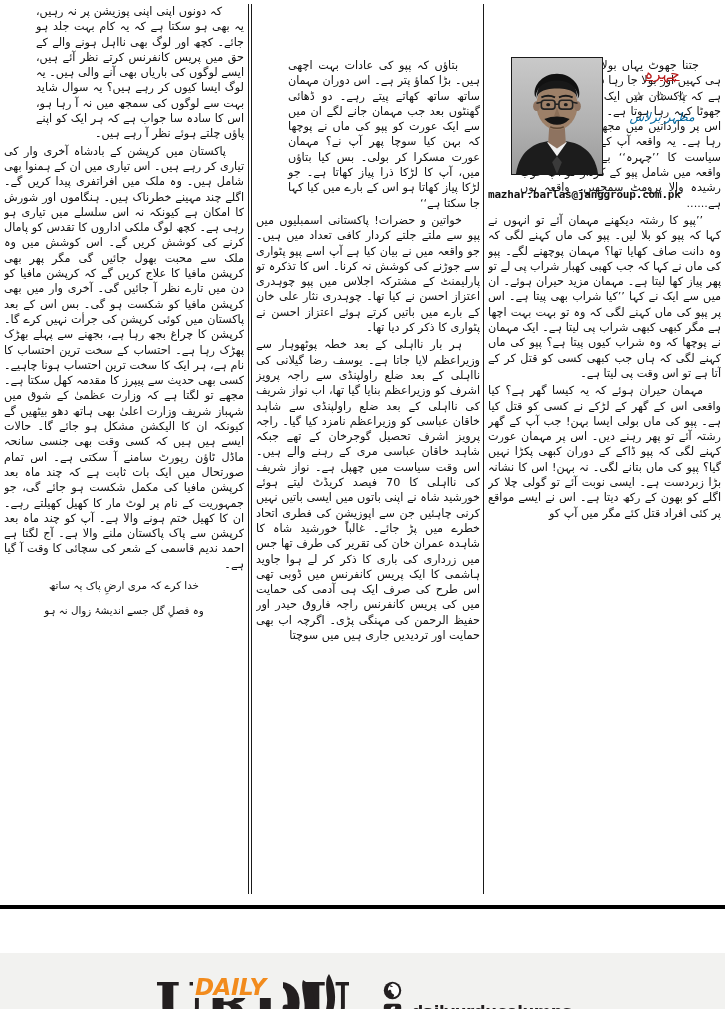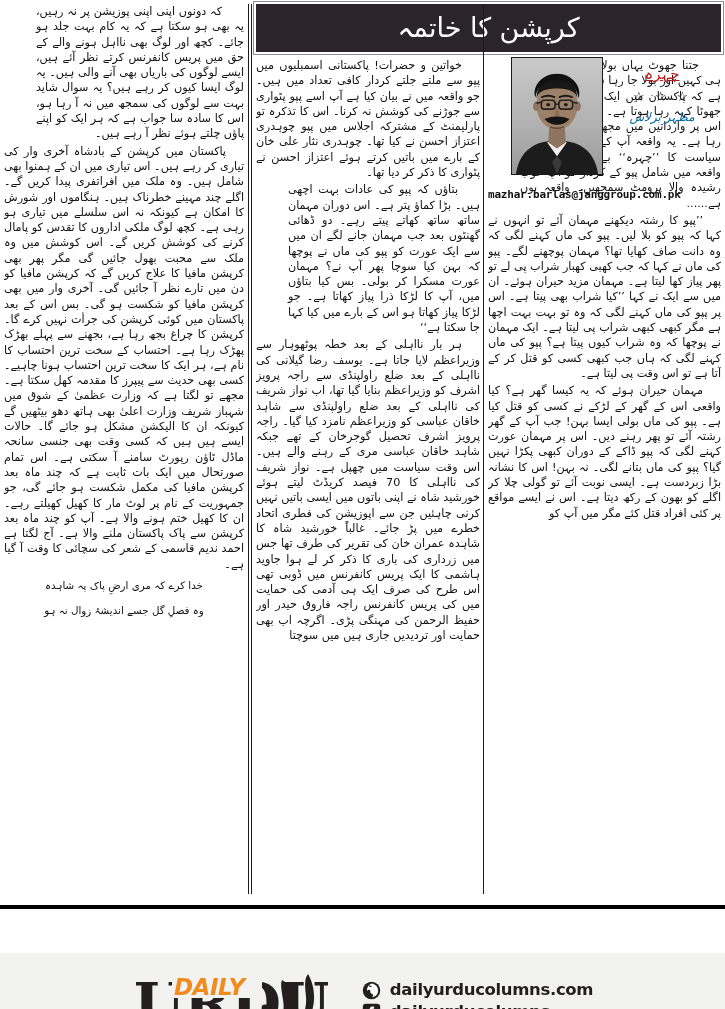--- a/index.html
+++ b/index.html
@@ -116,46 +116,43 @@
     font-family:"DejaVu Sans","Liberation Sans",sans-serif;
     font-size:16.5px;font-weight:bold;color:#231f20;
     letter-spacing:-.35px;line-height:1;
   }
 </style>
 </head>
 <body>
 
 <div class="page">
 
-  <div class="header-band">
-    <div class="headline">کرپشن کا خاتمہ</div>
-  </div>
 
   <div class="sep sep-a"></div>
   <div class="sep sep-a2"></div>
   <div class="sep sep-b"></div>
 
   <div class="body-area">
 
     <div class="col col-right">
       <p class="para first">جتنا جھوٹ یہاں بولا جا رہا ہے شاید ہی کہیں اور بولا جا رہا ہو۔ یہ عجیب بات ہے کہ پاکستان میں ایک جھوٹا دوسرے کو جھوٹا کہہ رہا ہوتا ہے۔ جھوٹ پہ جھوٹ۔ اس پر وارداتیں میں مجھے ایک واقعہ یاد آ رہا ہے۔ یہ واقعہ آپ کے سامنے پاکستانی سیاست کا ’’چہرہ‘‘ بے نقاب کرے گا۔ واقعہ میں شامل پپو کے کردار کو آپ خوب رشیدہ والا پرومٹ سمجھیں۔ واقعہ یوں ہے......</p>
       <p class="para">’’پپو کا رشتہ دیکھنے مہمان آئے تو انہوں نے کہا کہ پپو کو بلا لیں۔ پپو کی ماں کہنے لگی کہ وہ دانت صاف کھایا تھا؟ مہمان پوچھنے لگے۔ پپو کی ماں نے کہا کہ جب کھبی کھبار شراب پی لے تو پھر پیاز کھا لیتا ہے۔ مہمان مزید حیران ہوئے۔ ان میں سے ایک نے کہا ’’کیا شراب بھی پیتا ہے۔ اس پر پپو کی ماں کہنے لگی کہ وہ تو بہت بہت اچھا ہے مگر کبھی کبھی شراب پی لیتا ہے۔ ایک مہمان نے پوچھا کہ وہ شراب کیوں پیتا ہے؟ پپو کی ماں کہنے لگی کہ ہاں جب کبھی کسی کو قتل کر کے آتا ہے تو اس وقت پی لیتا ہے۔</p>
       <p class="para">مہمان حیران ہوئے کہ یہ کیسا گھر ہے؟ کیا واقعی اس کے گھر کے لڑکے نے کسی کو قتل کیا ہے۔ پپو کی ماں بولی ایسا بہن! جب آپ کے گھر رشتہ آئے تو پھر رہنے دیں۔ اس پر مہمان عورت کہنے لگی کہ پپو ڈاکے کے دوران کبھی پکڑا نہیں گیا؟ پپو کی ماں بتانے لگی۔ نہ بہن! اس کا نشانہ بڑا زبردست ہے۔ ایسی نوبت آئے تو گولی چلا کر اگلے کو بھون کے رکھ دیتا ہے۔ اس نے ایسے مواقع پر کئی افراد قتل کئے مگر میں آپ کو</p>
     </div>
 
     <div class="col col-mid">
+      <p class="para first">بتاؤں کہ پپو کی عادات بہت اچھی ہیں۔ بڑا کماؤ پتر ہے۔ اس دوران مہمان ساتھ ساتھ کھاتے پیتے رہے۔ دو ڈھائی گھنٹوں بعد جب مہمان جانے لگے ان میں سے ایک عورت کو پپو کی ماں نے پوچھا کہ بہن کیا سوچا پھر آپ نے؟ مہمان عورت مسکرا کر بولی۔ بس کیا بتاؤں میں، آپ کا لڑکا ذرا پیاز کھاتا ہے۔ جو لڑکا پیاز کھاتا ہو اس کے بارے میں کیا کہا جا سکتا ہے‘‘</p>
       <p class="para">خواتین و حضرات! پاکستانی اسمبلیوں میں پپو سے ملتے جلتے کردار کافی تعداد میں ہیں۔ جو واقعہ میں نے بیان کیا ہے آپ اسے پپو پٹواری سے جوڑنے کی کوشش نہ کرنا۔ اس کا تذکرہ تو پارلیمنٹ کے مشترکہ اجلاس میں پپو چوہدری اعتزاز احسن نے کیا تھا۔ چوہدری نثار علی خان کے بارے میں باتیں کرتے ہوئے اعتزاز احسن نے پٹواری کا ذکر کر دیا تھا۔</p>
-      <p class="para first">بتاؤں کہ پپو کی عادات بہت اچھی ہیں۔ بڑا کماؤ پتر ہے۔ اس دوران مہمان ساتھ ساتھ کھاتے پیتے رہے۔ دو ڈھائی گھنٹوں بعد جب مہمان جانے لگے ان میں سے ایک عورت کو پپو کی ماں نے پوچھا کہ بہن کیا سوچا پھر آپ نے؟ مہمان عورت مسکرا کر بولی۔ بس کیا بتاؤں میں، آپ کا لڑکا ذرا پیاز کھاتا ہے۔ جو لڑکا پیاز کھاتا ہو اس کے بارے میں کیا کہا جا سکتا ہے‘‘</p>
       <p class="para">ہر بار نااہلی کے بعد خطہ پوٹھوہار سے وزیراعظم لایا جاتا ہے۔ یوسف رضا گیلانی کی نااہلی کے بعد ضلع راولپنڈی سے راجہ پرویز اشرف کو وزیراعظم بنایا گیا تھا، اب نواز شریف کی نااہلی کے بعد ضلع راولپنڈی سے شاہد خاقان عباسی کو وزیراعظم نامزد کیا گیا۔ راجہ پرویز اشرف تحصیل گوجرخان کے تھے جبکہ شاہد خاقان عباسی مری کے رہنے والے ہیں۔ اس وقت سیاست میں چھپل ہے۔ نواز شریف کی نااہلی کا 70 فیصد کریڈٹ لیتے ہوئے خورشید شاہ نے اپنی باتوں میں ایسی باتیں نہیں کرنی چاہئیں جن سے اپوزیشن کی فطری اتحاد خطرے میں پڑ جائے۔ غالباً خورشید شاہ کا شاہدہ عمران خان کی تقریر کی طرف تھا جس میں زرداری کی باری کا ذکر کر لے ہوا جاوید ہاشمی کا ایک پریس کانفرنس میں ڈوبی تھی اس طرح کی صرف ایک ہی آدمی کی حمایت میں کی پریس کانفرنس راجہ فاروق حیدر اور حفیظ الرحمن کی مہنگی پڑی۔ اگرچہ اب بھی حمایت اور تردیدیں جاری ہیں میں سوچتا</p>
     </div>
 
     <div class="col col-left">
       <p class="para first">کہ دونوں اپنی اپنی پوزیشن پر نہ رہیں، یہ بھی ہو سکتا ہے کہ یہ کام بہت جلد ہو جائے۔ کچھ اور لوگ بھی نااہل ہونے والے کے حق میں پریس کانفرنس کرتے نظر آئے ہیں، ایسے لوگوں کی باریاں بھی آنے والی ہیں۔ یہ لوگ ایسا کیوں کر رہے ہیں؟ یہ سوال شاید بہت سے لوگوں کی سمجھ میں نہ آ رہا ہو، اس کا سادہ سا جواب ہے کہ ہر ایک کو اپنے پاؤں چلتے ہوئے نظر آ رہے ہیں۔</p>
       <p class="para">پاکستان میں کرپشن کے بادشاہ آخری وار کی تیاری کر رہے ہیں۔ اس تیاری میں ان کے ہمنوا بھی شامل ہیں۔ وہ ملک میں افراتفری پیدا کریں گے۔ اگلے چند مہینے خطرناک ہیں۔ ہنگاموں اور شورش کا امکان ہے کیونکہ نہ اس سلسلے میں تیاری ہو رہی ہے۔ کچھ لوگ ملکی اداروں کا تقدس کو پامال کرنے کی کوشش کریں گے۔ اس کوشش میں وہ ملک سے محبت بھول جائیں گی مگر پھر بھی کرپشن مافیا کا علاج کریں گے کہ کرپشن مافیا کو دن میں تارے نظر آ جائیں گی۔ آخری وار میں بھی کرپشن مافیا کو شکست ہو گی۔ بس اس کے بعد پاکستان میں کوئی کرپشن کی جرأت نہیں کرے گا۔ کرپشن کا چراغ بجھ رہا ہے، بجھنے سے پہلے بھڑک پھڑک رہا ہے۔ احتساب کے سخت ترین احتساب کا نام ہے، ہر ایک کا سخت ترین احتساب ہونا چاہیے۔ کسی بھی حدیث سے پیپرز کا مقدمہ کھل سکتا ہے۔ مجھے تو لگتا ہے کہ وزارت عظمیٰ کے شوق میں شہباز شریف وزارت اعلیٰ بھی ہاتھ دھو بیٹھیں گے کیونکہ ان کا الیکشن مشکل ہو جائے گا۔ حالات ایسے ہیں ہیں کہ کسی وقت بھی جنسی سانحہ ماڈل ٹاؤن رپورٹ سامنے آ سکتی ہے۔ اس تمام صورتحال میں ایک بات ثابت ہے کہ چند ماہ بعد کرپشن مافیا کی مکمل شکست ہو جائے گی، جو جمہوریت کے نام پر لوٹ مار کا کھیل کھیلتے رہے۔ ان کا کھیل ختم ہونے والا ہے۔ آپ کو چند ماہ بعد کرپشن سے پاک پاکستان ملنے والا ہے۔ آج لگتا ہے احمد ندیم قاسمی کے شعر کی سچائی کا وقت آ گیا ہے۔</p>
-      <p class="verse">خدا کرے کہ مری ارضِ پاک پہ شاہدہ</p>
+      <p class="verse">خدا کرے کہ مری ارضِ پاک پہ ساتھ</p>
       <p class="verse">وہ فصلِ گل جسے اندیشۂ زوال نہ ہو</p>
     </div>
   </div>
 
   <div class="author-block">
 
     <div class="author-meta">
       <div class="author-label">چہرہ</div>
       <div class="author-stars">☆ ☆ ☆</div>
       <div class="author-name">مظہر برلاس</div>
@@ -240,21 +237,20 @@
       <div class="social-row">
         <span class="social-icon">
           <svg viewBox="0 0 24 24" aria-hidden="true">
             <circle cx="12" cy="12" r="11" fill="#231f20"></circle>
             <path d="M12 3.2 C8 5 6 8.5 6.2 12.6 C7.4 11 9 10.6 10 11.6 C11 12.6 10.2 14 11 15.2
                      C11.8 16.4 13.6 16.2 14 17.6 C14.3 18.7 13.6 19.6 12.6 20.6
                      C17 20.2 20.4 16.6 20.4 12 C20.4 7.6 16.8 3.6 12 3.2 Z
                      M9 5.4 C10.4 5.8 11.8 6.2 12.6 7.2 C11.2 7.8 9.6 7.6 8.6 6.6 Z" fill="#ffffff"></path>
           </svg>
         </span>
-        <span class="social-text">dailyurducolumns.com</span>
       </div>
 
       <div class="social-row">
         <span class="social-icon">
           <svg viewBox="0 0 24 24" aria-hidden="true">
             <rect x="1" y="1" width="22" height="22" rx="4" fill="#231f20"></rect>
             <path d="M15.3 7.4 H13.6 C13 7.4 12.7 7.8 12.7 8.4 V10 H15.2 L14.9 12.8 H12.7 V20.4
                      H9.7 V12.8 H7.8 V10 H9.7 V8 C9.7 5.8 10.9 4.4 13.2 4.4 H15.3 Z" fill="#ffffff"></path>
           </svg>
         </span>

